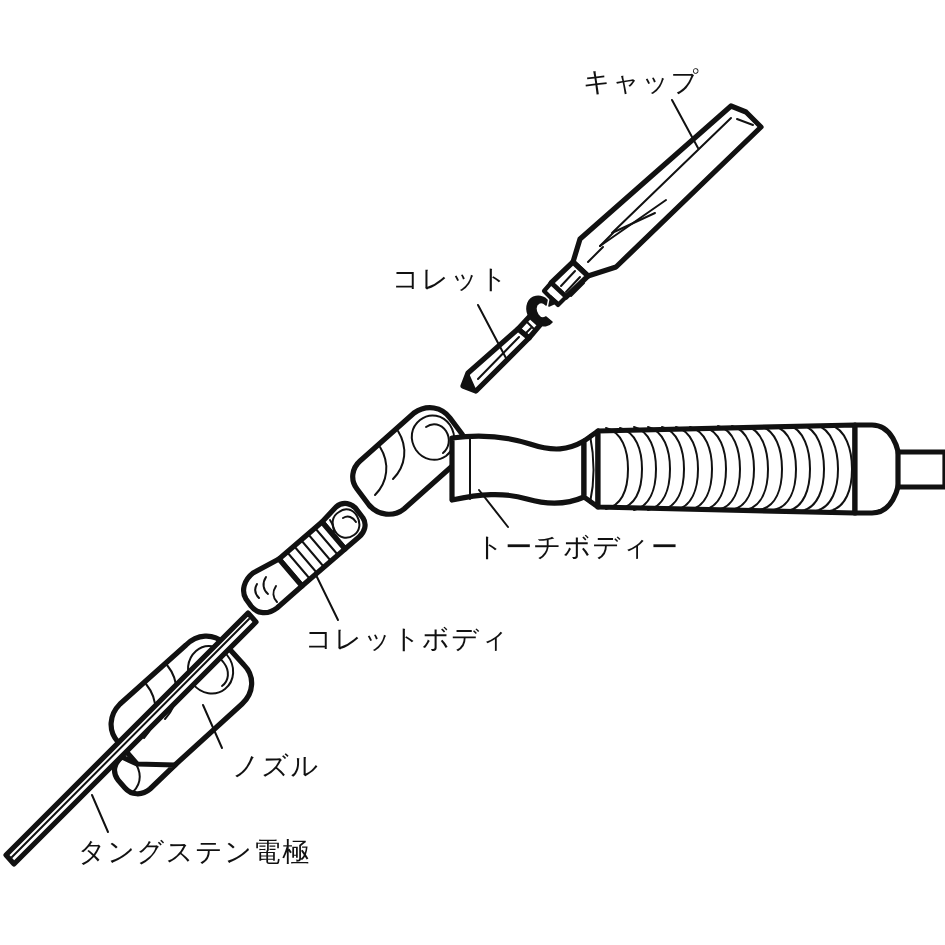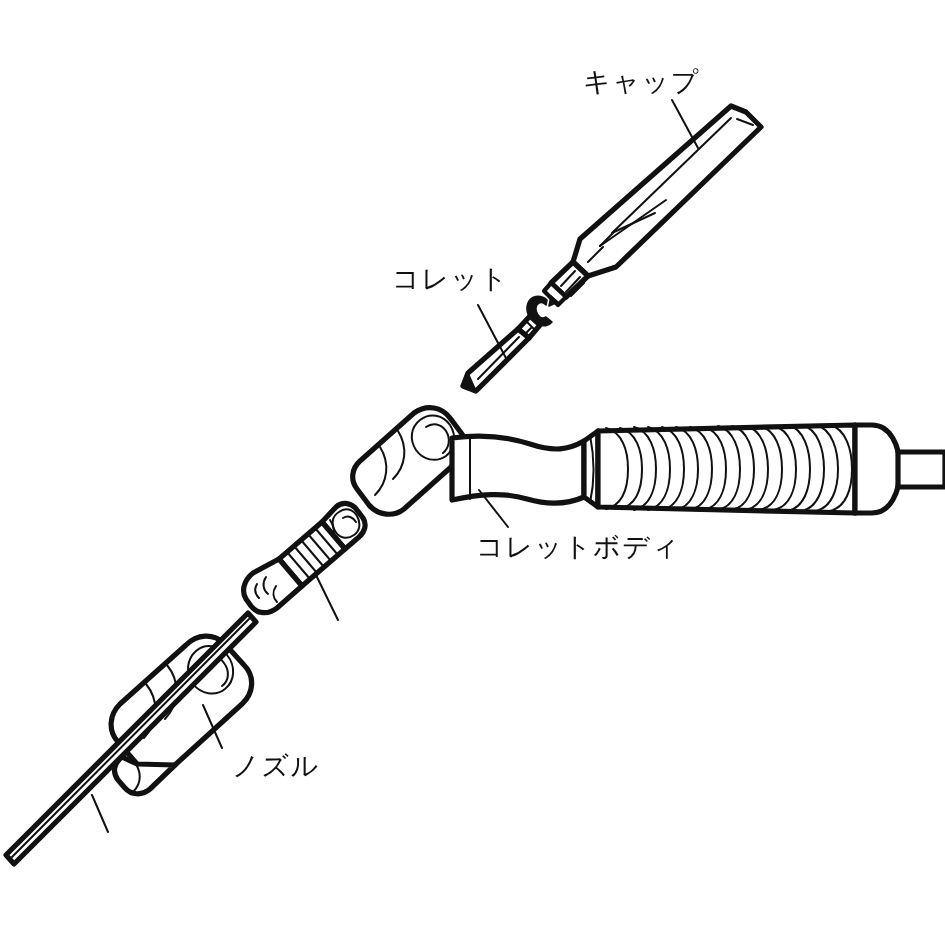--- a/index.html
+++ b/index.html
@@ -311,16 +311,18 @@
       <path class="lead" d="M 478,305 L 507,360"></path>
       <path class="lead" d="M 508,527 L 479,490"></path>
       <path class="lead" d="M 338,620 L 315,573"></path>
       <path class="lead" d="M 222,748 L 203,705"></path>
       <path class="lead" d="M 108,832 L 92,795"></path>
     </g>
   </svg>
 
   <div class="lbl lbl-cap">キャップ</div>
   <div class="lbl lbl-collet">コレット</div>
-  <div class="lbl lbl-torchbody">コレットボディ</div>
+  <div class="lbl lbl-torchbody">トーチボディー</div>
+  <div class="lbl lbl-colletbody">コレットボディ</div>
   <div class="lbl lbl-nozzle">ノズル</div>
+  <div class="lbl lbl-electrode">タングステン電極</div>
 
 </div>
 
 </body></html>

